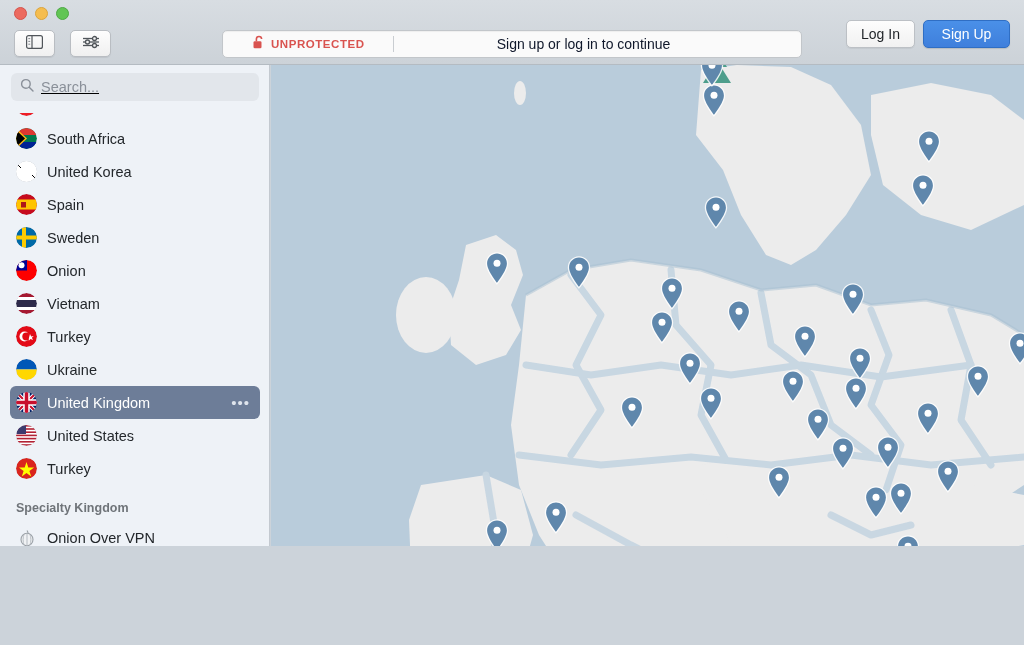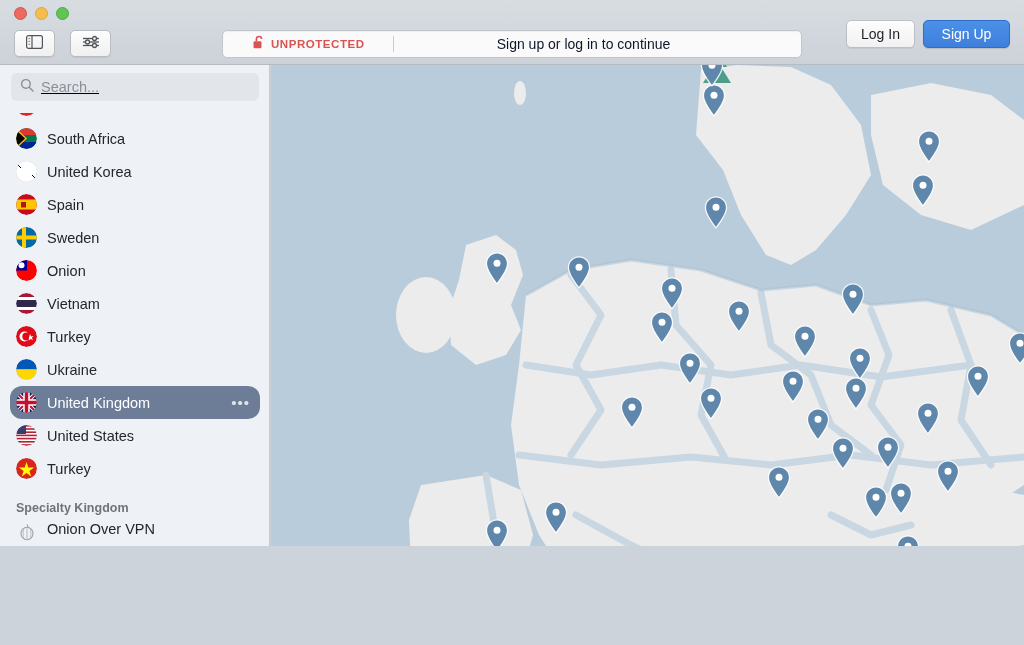--- a/index.html
+++ b/index.html
@@ -81,38 +81,38 @@
   }
   #country-list {
     position:absolute; left:0; top:0; width:270px; height:580px;
     padding-top:48px;
   }
   .row {
     position:relative; height:33px; margin:0 10px;
     display:flex; align-items:center; border-radius:6px;
     padding-left:6px; gap:10px;
   }
-  .row.selected { background:#6d7d98;border-radius:12px; }
+  .row.selected { background:#6d7d98; }
   .flag {
     width:21px; height:21px; border-radius:50%; flex:0 0 21px;
     overflow:hidden; position:relative;
     box-shadow:0 0 0 .5px rgba(0,0,0,.16) inset;
   }
   .row-label { font-size:14.5px; color:#23272b; white-space:nowrap; }
   .row.selected .row-label { color:#ffffff; }
   .row-dots {
     position:absolute; right:10px; color:#dfe4ec;
     font-size:15px; letter-spacing:1px; line-height:1;
   }
   .section-head {
     font-size:12.5px; font-weight:bold; color:#6f7479;
     padding:16px 0 6px 16px;
   }
   .srow {
-    height:33px; margin:0 10px; display:flex; align-items:flex-start;
+    height:33px; margin:0 10px; display:flex; align-items:center;
     gap:10px; padding-left:6px; border-radius:6px;
   }
   .srow .row-label { color:#23272b; }
 
   #search-wrap {
     position:absolute; left:0; top:0; width:270px; height:48px;
     background:#eef2f7; padding:8px 11px 0 11px; z-index:5;
   }
   #search-box {
     height:28px; background:#e2e6eb; border-radius:6px;

